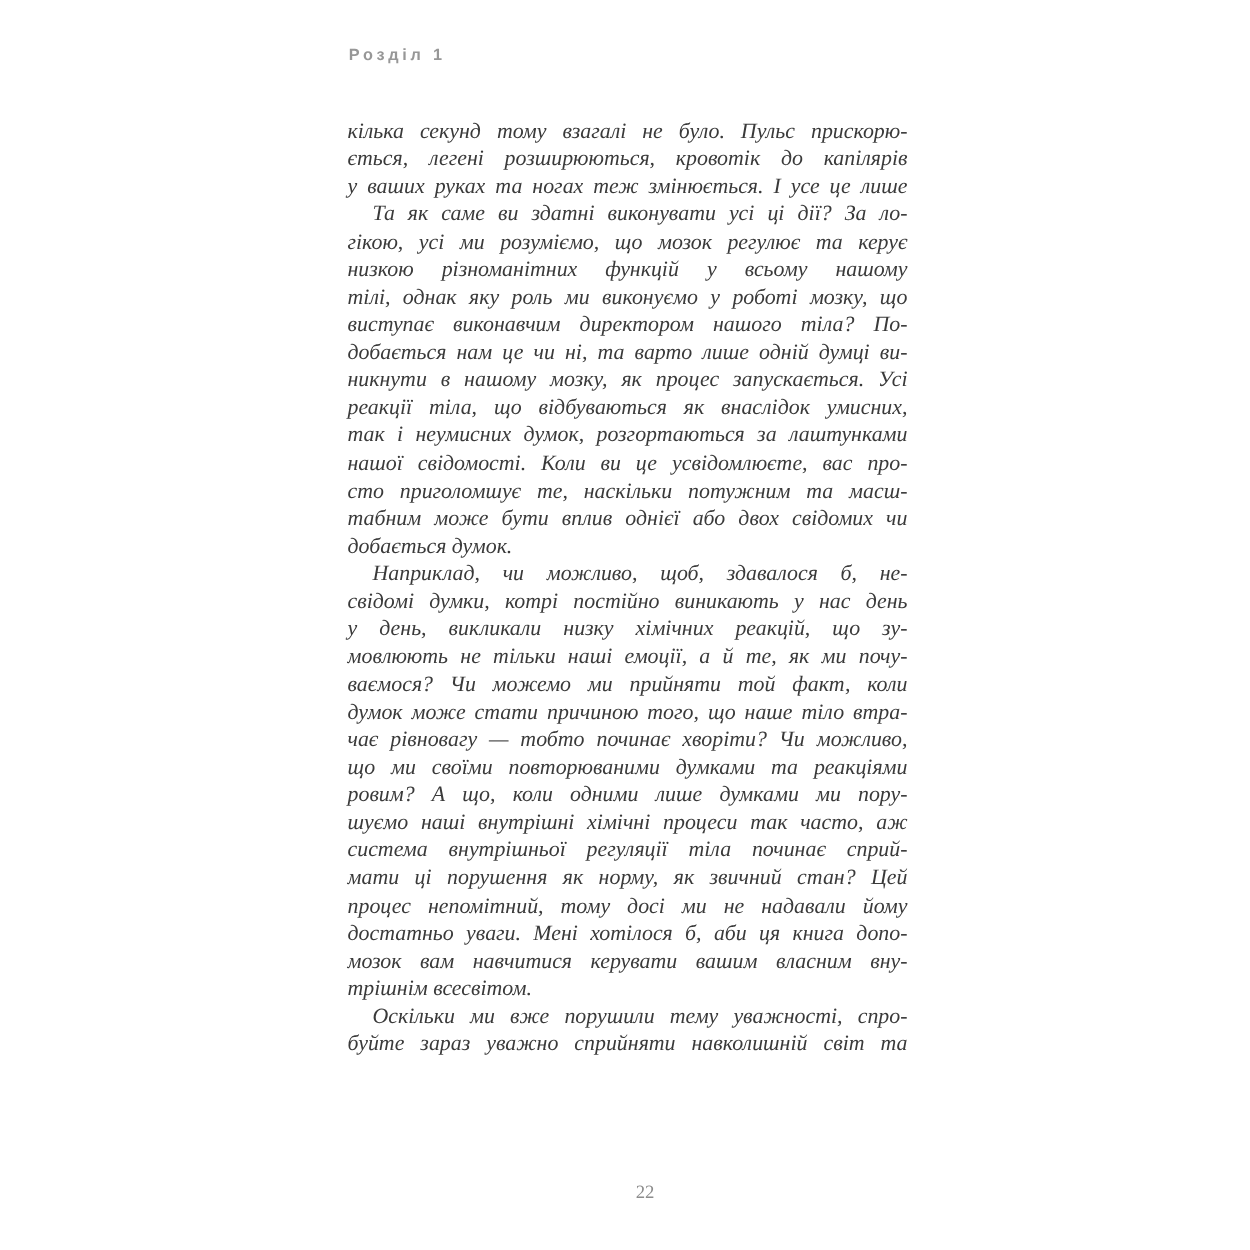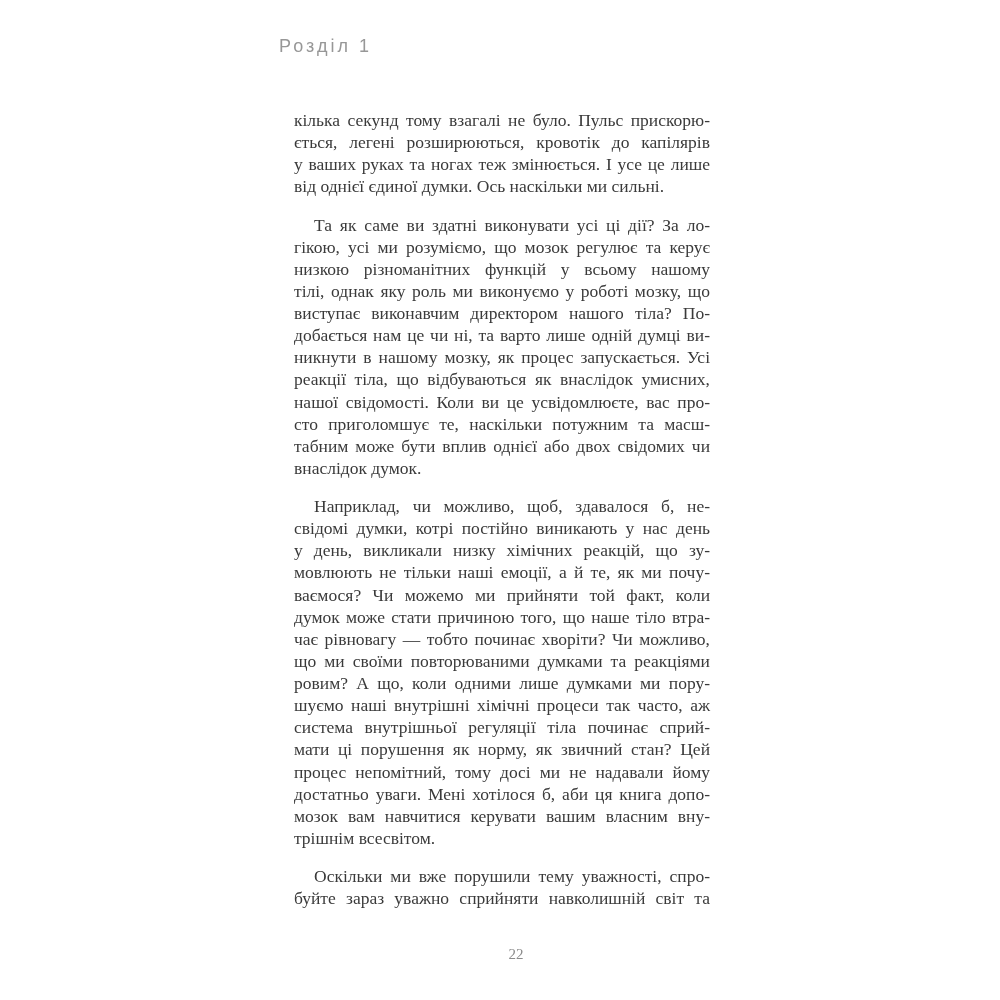--- a/index.html
+++ b/index.html
@@ -12,37 +12,38 @@
     width: 1000px;
     height: 1000px;
     background: var(--bg-color, #ffffff);
     overflow: hidden;
   }
   .running-header {
     position: absolute;
     left: 279px;
     top: 36px;
     font-family: "Liberation Sans", sans-serif;
-    font-size: 18px;
-    font-weight: 400;
+    font-size: 13px;
+    font-weight: 700;
     letter-spacing: 3px;
     color: var(--header-color, #979797);
   }
   .text-block {
     position: absolute;
     left: 278px;
     top: 93px;
     width: 448px;
     font-family: "Liberation Serif", serif;
     font-size: 17.5px;
     line-height: 22.13px;
     color: var(--text-color, #3a3a3a);
   }
   .paragraph {
-    margin: 16px;
+    margin: 0;
+    font-style: italic;
   }
   .line {
     text-align: justify;
     text-align-last: justify;
     white-space: normal;
   }
   .line.para-end {
     text-align-last: left;
   }
   .line.indent {
@@ -63,35 +64,35 @@
 <body>
 
 <div class="page">
   <div class="running-header">Розділ 1</div>
 
   <div class="text-block" id="text-block">
       <div class="paragraph">
         <div class="line">кілька секунд тому взагалі не було. Пульс прискорю-</div>
         <div class="line">ється, легені розширюються, кровотік до капілярів</div>
         <div class="line">у ваших руках та ногах теж змінюється. І усе це лише</div>
-        <div class="line para-end">від однієї єдиної думки. Ось наскільки ми сильні.</div>
       </div>
       <div class="paragraph">
         <div class="line indent">Та як саме ви здатні виконувати усі ці дії? За ло-</div>
         <div class="line">гікою, усі ми розуміємо, що мозок регулює та керує</div>
         <div class="line">низкою різноманітних функцій у всьому нашому</div>
         <div class="line">тілі, однак яку роль ми виконуємо у роботі мозку, що</div>
         <div class="line">виступає виконавчим директором нашого тіла? По-</div>
         <div class="line">добається нам це чи ні, та варто лише одній думці ви-</div>
         <div class="line">никнути в нашому мозку, як процес запускається. Усі</div>
         <div class="line">реакції тіла, що відбуваються як внаслідок умисних,</div>
+        <div class="line">так і неумисних думок, розгортаються за лаштунками</div>
         <div class="line">нашої свідомості. Коли ви це усвідомлюєте, вас про-</div>
         <div class="line">сто приголомшує те, наскільки потужним та масш-</div>
         <div class="line">табним може бути вплив однієї або двох свідомих чи</div>
-        <div class="line para-end">внаслідок думок.</div>
+        <div class="line para-end">добається думок.</div>
       </div>
       <div class="paragraph">
         <div class="line indent">Наприклад, чи можливо, щоб, здавалося б, не-</div>
         <div class="line">свідомі думки, котрі постійно виникають у нас день</div>
         <div class="line">у день, викликали низку хімічних реакцій, що зу-</div>
         <div class="line">мовлюють не тільки наші емоції, а й те, як ми почу-</div>
         <div class="line">ваємося? Чи можемо ми прийняти той факт, коли</div>
         <div class="line">думок може стати причиною того, що наше тіло втра-</div>
         <div class="line">чає рівновагу — тобто починає хворіти? Чи можливо,</div>
         <div class="line">що ми своїми повторюваними думками та реакціями</div>

